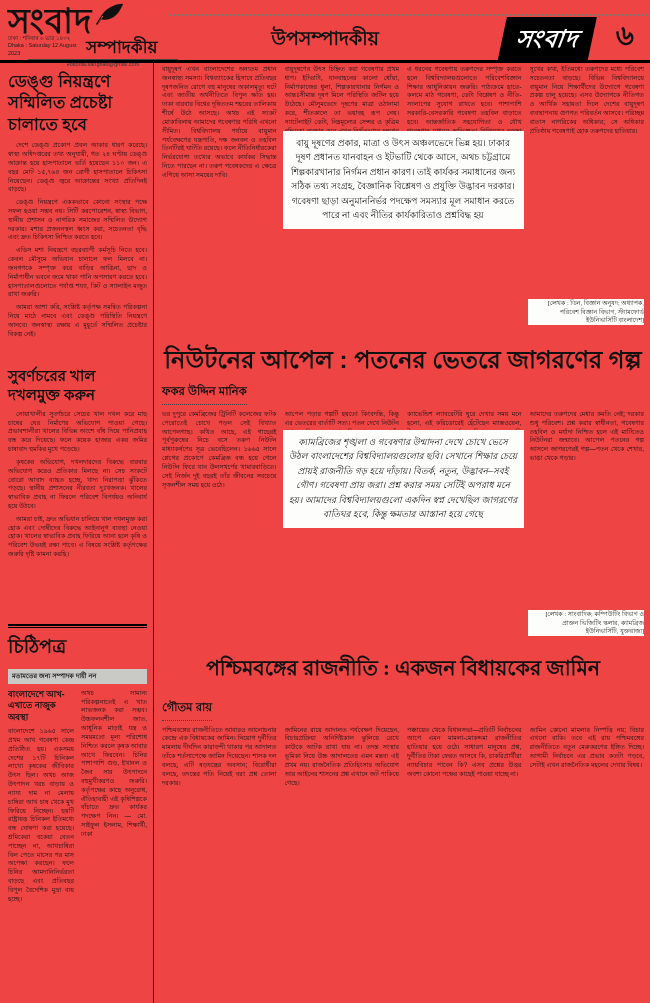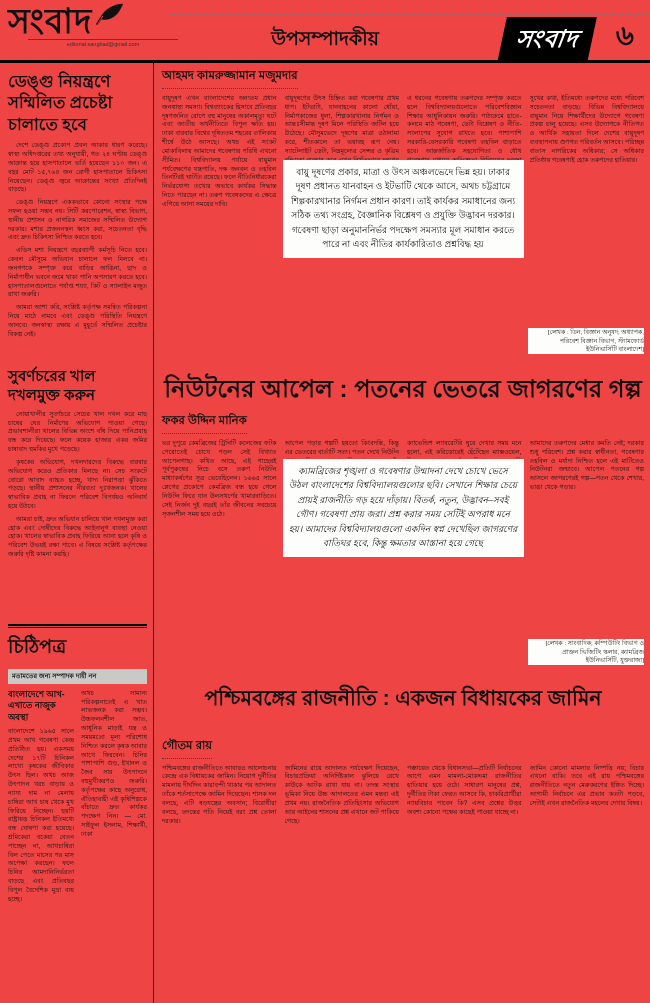--- a/index.html
+++ b/index.html
@@ -45,21 +45,21 @@
   .letters-disclaimer { background:#c9c9c6; font-size:6.5px; font-weight:bold; padding:2px 4px; margin-bottom:5px; }
   .letters-cols { display:flex; gap:7px; height:318px; overflow:hidden; }
   .letters-cols .lcol { flex:1; font-size:6.3px; line-height:1.4; text-align:justify; overflow:hidden; }
   .letter-title { font-size:8.5px; font-weight:bold; line-height:1.35; margin-bottom:4px; text-align:left; }
 
   
   .article { position:relative; }
   .article + .article { border-top:5px solid #ef4444; margin-top:5px; padding-top:4px; }
   .headline-a { font-size:22.5px; font-weight:bold; line-height:1.3; padding-left:16px; margin:2px 0 6px; }
   .headline-c { font-size:24px; font-weight:bold; line-height:1.25; text-align:center; margin:4px 0 6px; }
-  .headline-w { font-size:20.5px; font-weight:bold; line-height:1.25; text-align:center; margin:4px 0 24px; }
+  .headline-w { font-size:20.5px; font-weight:bold; line-height:1.25; text-align:center; margin:4px 0 15px;font-family:Liberation Serif, serif; }
   .byline { display:inline-block; font-size:11.5px; font-weight:bold; border-bottom:1px dotted #444; padding-bottom:2px; margin-bottom:5px; }
   .cols { position:relative; display:flex; gap:8px; overflow:hidden; }
   .cols .col { flex:1; font-size:6.3px; line-height:1.4; text-align:justify; overflow:hidden; }
   .colsA { height:262px; }
   .colsB { height:228px; }
   .colsC { height:182px; }
   .pullquote {
     position:absolute; left:25%; width:50%; background:#fdfdfb;
     font-size:9px; line-height:1.6; text-align:center; padding:5px 6px 7px;
   }
@@ -79,20 +79,27 @@
     <div class="dotline"></div>
 
     <div class="mast-left">
       <div class="logo-row">
         <div class="logo-text">সংবাদ</div>
         <span class="quill">
           <svg width="30" height="24" viewBox="0 0 64 48">
               <path fill="#111" d="M62 2C44 2 24 12 14 30L4 46l4 1 7-12c16 5 34-5 42-22 2-4 4-8 5-11zM8 44l10-16 2 1L10 45z"></path>
             </svg>
         </span>
+      </div>
+      <div class="mast-sub">
+        <div class="date-block">
+          <div>ঢাকা : শনিবার ৬ ভাদ্র ১৪৩২</div>
+          <div>Dhaka : Saturday 12 August 2023</div>
+        </div>
+        <div class="edition">সম্পাদকীয়</div>
       </div>
       <div class="email">editorial.sangbad@gmail.com</div>
     </div>
 
     <div class="center-label">উপসম্পাদকীয়</div>
 
     <div class="brand-box">
       <span>সংবাদ</span>
     </div>
     <div class="page-num">৬</div>
@@ -134,21 +141,20 @@
           <div class="lcol">
             <span>অথচ সামান্য পরিকল্পনাতেই এ খাত লাভজনক করা সম্ভব। উচ্চফলনশীল জাত, আধুনিক মাড়াই যন্ত্র ও সময়মতো মূল্য পরিশোধ নিশ্চিত করলে কৃষক আবার আখে ফিরবেন। চিনির পাশাপাশি গুড়, ইথানল ও জৈব সার উৎপাদনে বহুমুখীকরণও জরুরি। কর্তৃপক্ষের কাছে অনুরোধ, ঐতিহ্যবাহী এই কৃষিশিল্পকে বাঁচাতে দ্রুত কার্যকর পদক্ষেপ নিন। — মো. সাইফুল ইসলাম, শিক্ষার্থী, ঢাকা</span>
           </div>
         </div>
       </section>
     </aside>
 
     <main class="right-col">
 
       <article class="article">
-        <div class="byline">আহমদ কামরুজ্জামান মজুমদার</div>
         <div class="cols colsA">
           <div class="col">বায়ুদূষণ এখন বাংলাদেশের অন্যতম প্রধান জনস্বাস্থ্য সমস্যা। বিশ্বব্যাংকের হিসাবে প্রতিবছর দূষণজনিত রোগে বহু মানুষের অকালমৃত্যু ঘটে এবং জাতীয় অর্থনীতিতে বিপুল ক্ষতি হয়। ঢাকা বারবার বিশ্বের দূষিততম শহরের তালিকায় শীর্ষে উঠে আসছে। অথচ এই সংকট মোকাবিলায় আমাদের গবেষণার পরিধি এখনো সীমিত। বিশ্ববিদ্যালয় পর্যায়ে বায়ুমান পর্যবেক্ষণের যন্ত্রপাতি, দক্ষ জনবল ও তহবিল তিনটিরই ঘাটতি রয়েছে। ফলে নীতিনির্ধারকেরা নির্ভরযোগ্য তথ্যের অভাবে কার্যকর সিদ্ধান্ত নিতে পারছেন না। তরুণ গবেষকদের এ ক্ষেত্রে এগিয়ে আসা সময়ের দাবি।</div>
           <div class="col">বায়ুদূষণের উৎস চিহ্নিত করা গবেষণার প্রথম ধাপ। ইটভাটা, যানবাহনের কালো ধোঁয়া, নির্মাণকাজের ধুলা, শিল্পকারখানার নির্গমন ও আন্তঃসীমান্ত দূষণ মিলে পরিস্থিতি জটিল হয়ে উঠেছে। মৌসুমভেদে দূষণের মাত্রা ওঠানামা করে, শীতকালে তা ভয়াবহ রূপ নেয়। স্যাটেলাইট ডেটা, নিম্নমূল্যের সেন্সর ও কৃত্রিম বুদ্ধিমত্তা ব্যবহার করে এখন নিখুঁতভাবে দূষণের মানচিত্র তৈরি করা সম্ভব। তরুণেরা প্রযুক্তিবান্ধব বলে সহজেই এসব দক্ষতা আয়ত্ত করতে পারে।</div>
           <div class="col">এ ধরনের গবেষণায় তরুণদের সম্পৃক্ত করতে হলে বিশ্ববিদ্যালয়গুলোতে পরিবেশবিজ্ঞান শিক্ষার আধুনিকায়ন জরুরি। পাঠ্যক্রমে হাতে-কলমে মাঠ গবেষণা, ডেটা বিশ্লেষণ ও নীতি-সংলাপের সুযোগ রাখতে হবে। পাশাপাশি সরকারি-বেসরকারি গবেষণা তহবিল বাড়াতে হবে। আন্তর্জাতিক সহযোগিতা ও যৌথ গবেষণার মাধ্যমে অভিজ্ঞতা বিনিময়ের দরজা খুলে দিতে হবে। বিদেশে অধ্যয়নরত বাংলাদেশি গবেষকদের দেশে ফিরিয়ে আনার প্রণোদনাও ভাবা যেতে পারে।</div>
           <div class="col">সুখের কথা, ইতিমধ্যে তরুণদের মধ্যে পরিবেশ সচেতনতা বাড়ছে। বিভিন্ন বিশ্ববিদ্যালয়ে বায়ুমান নিয়ে শিক্ষার্থীদের উদ্যোগে গবেষণা প্রকল্প চালু হয়েছে। এসব উদ্যোগকে নীতিগত ও আর্থিক সহায়তা দিলে দেশের বায়ুদূষণ ব্যবস্থাপনায় গুণগত পরিবর্তন আসবে। পরিচ্ছন্ন বাতাস নাগরিকের অধিকার; সে অধিকার প্রতিষ্ঠায় গবেষণাই হোক তরুণদের হাতিয়ার।</div>
           <div class="pullquote pq-a">বায়ু দূষণের প্রকার, মাত্রা ও উৎস অঞ্চলভেদে ভিন্ন হয়। ঢাকার দূষণ প্রধানত যানবাহন ও ইটভাটি থেকে আসে, অথচ চট্টগ্রামে শিল্পকারখানার নির্গমন প্রধান কারণ। তাই কার্যকর সমাধানের জন্য সঠিক তথ্য সংগ্রহ, বৈজ্ঞানিক বিশ্লেষণ ও প্রযুক্তি উদ্ভাবন দরকার। গবেষণা ছাড়া অনুমাননির্ভর পদক্ষেপ সমস্যার মূল সমাধান করতে পারে না এবং নীতির কার্যকারিতাও প্রশ্নবিদ্ধ হয়</div>
           <div class="attribution">[লেখক : ডিন, বিজ্ঞান অনুষদ; অধ্যাপক, পরিবেশ বিজ্ঞান বিভাগ, স্ট্যামফোর্ড ইউনিভার্সিটি বাংলাদেশ]</div>
         </div>
       </article>
 

